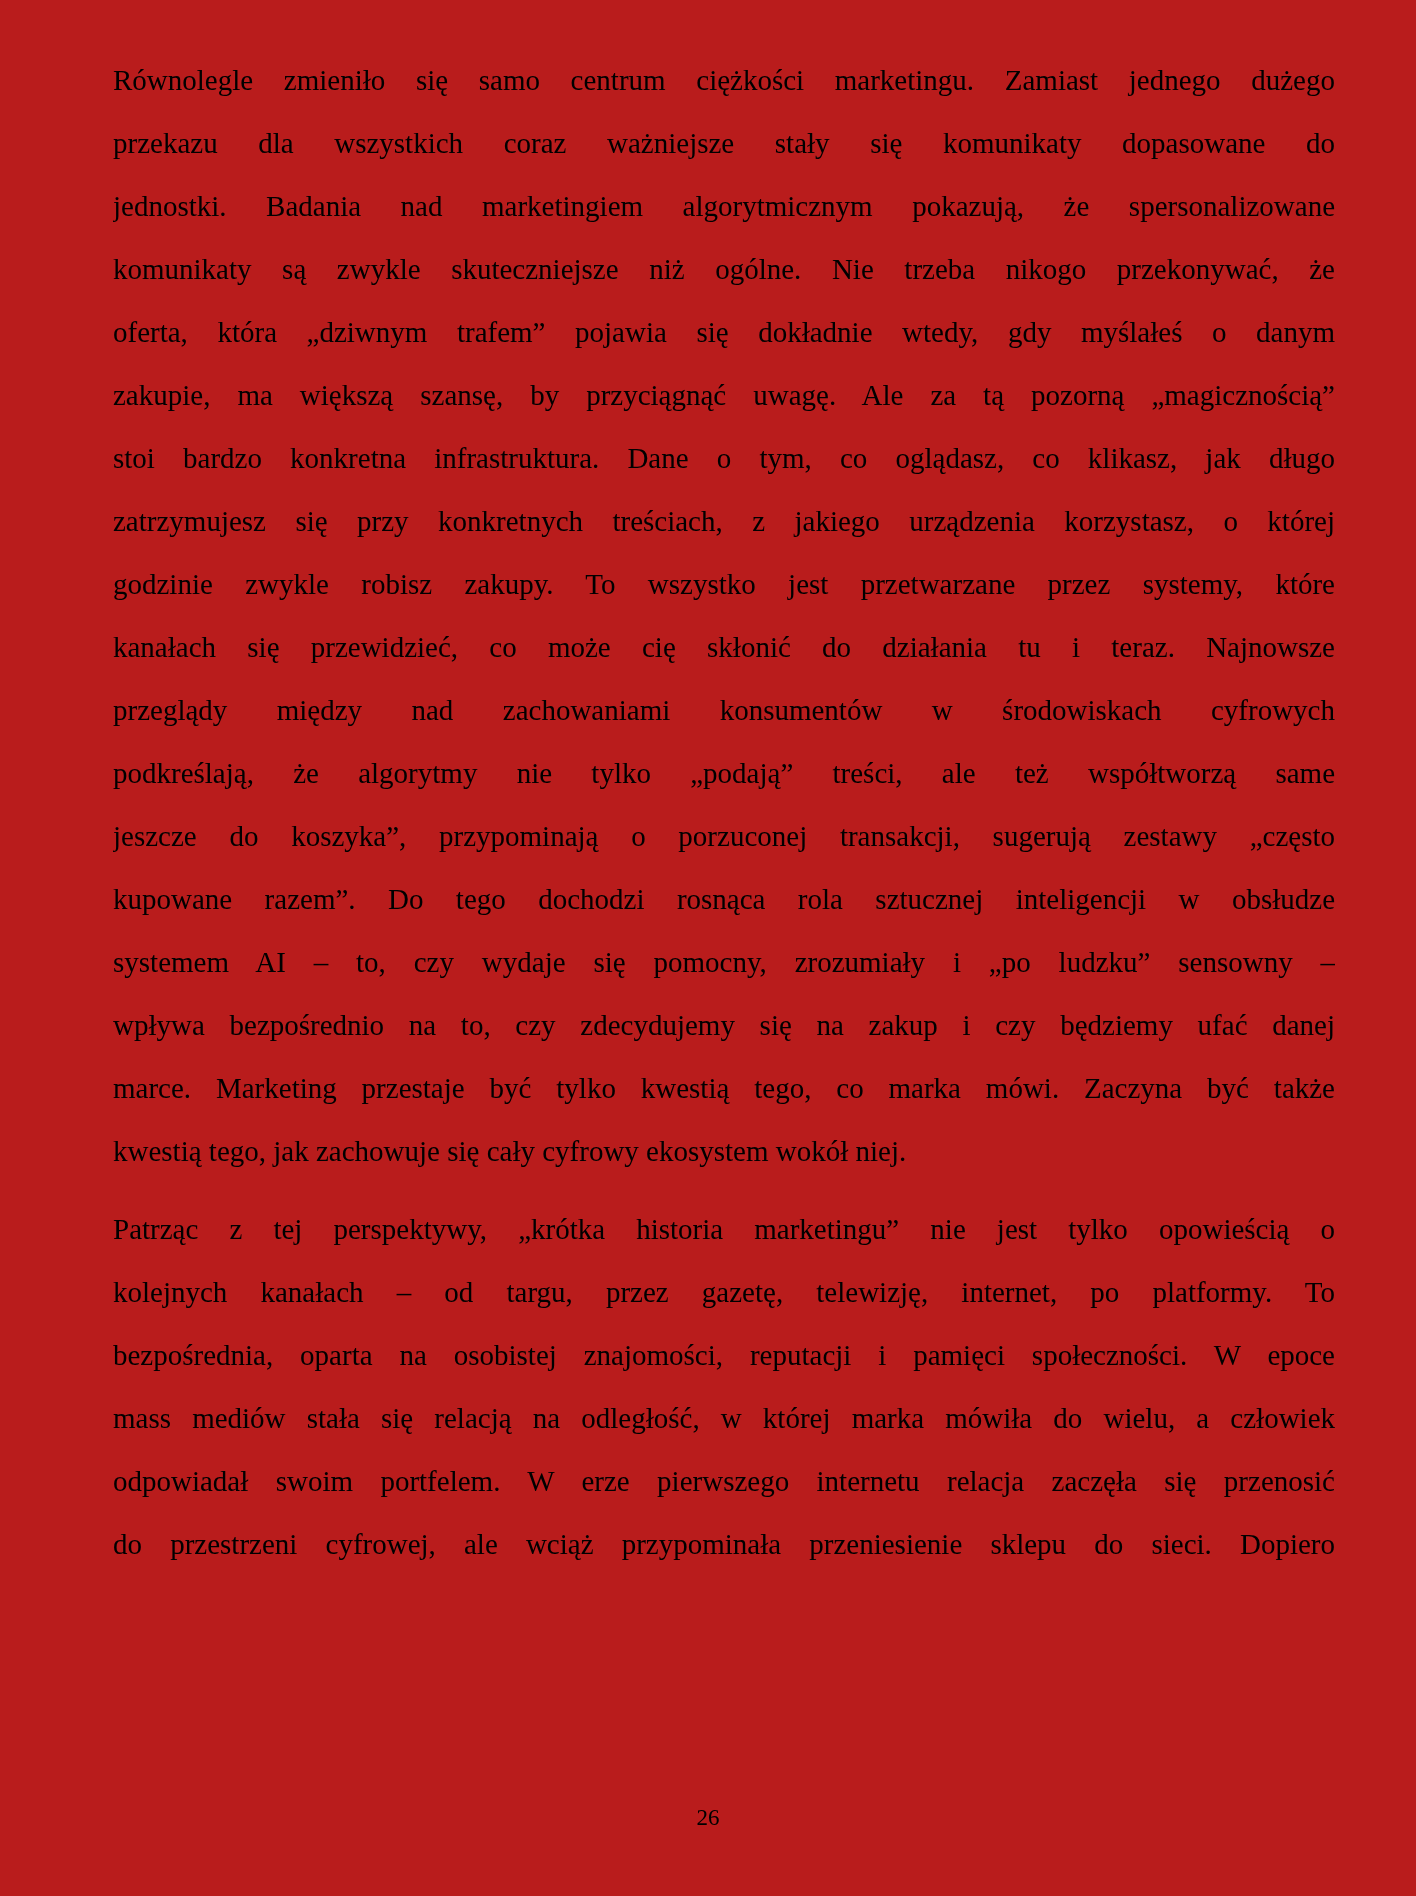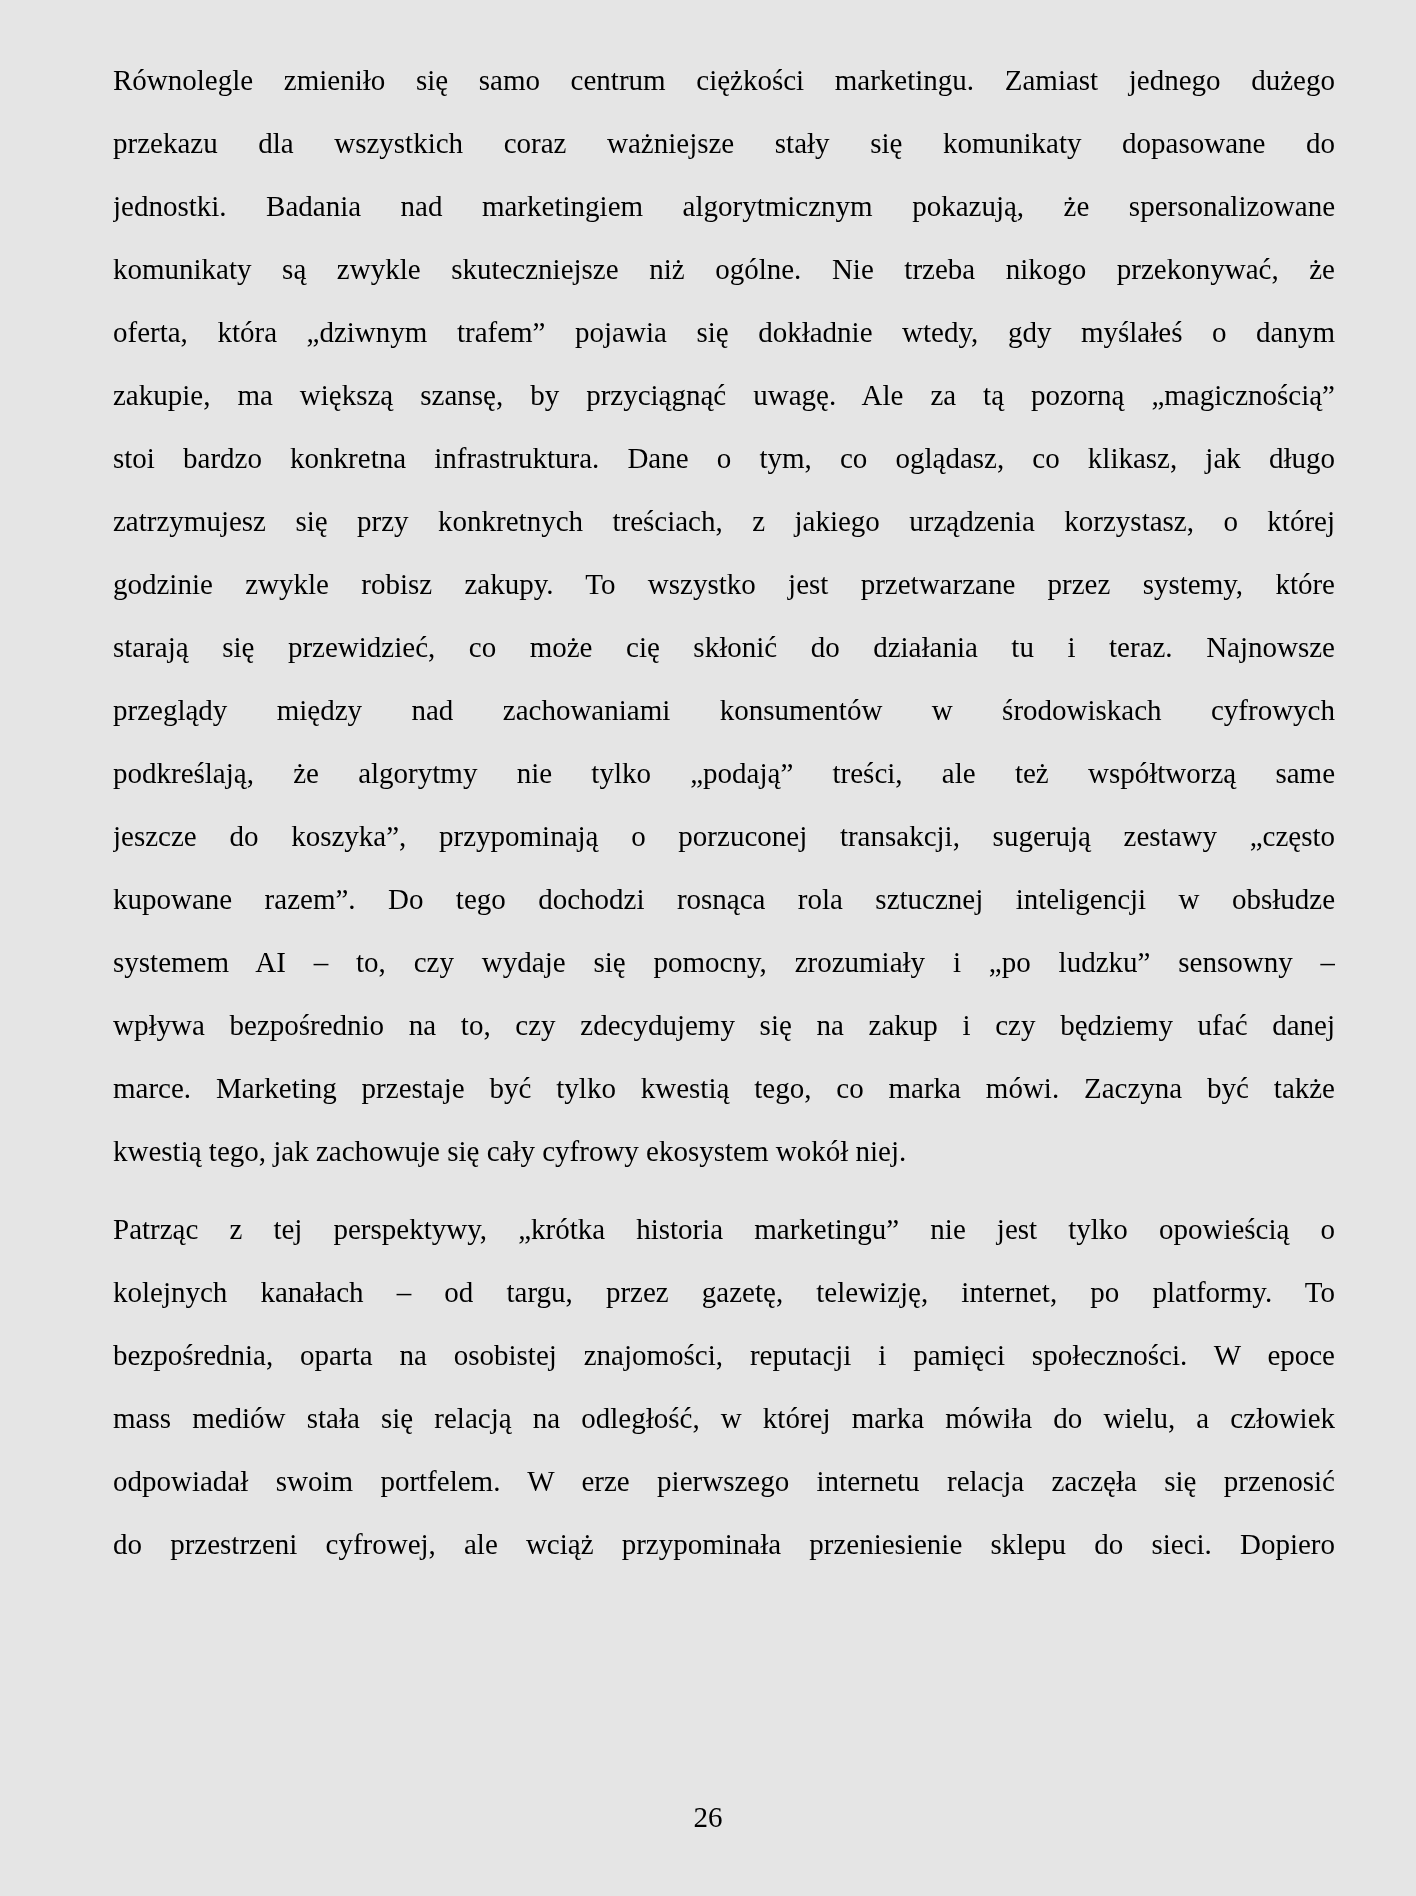--- a/index.html
+++ b/index.html
@@ -4,21 +4,21 @@
 <style>
   html, body {
     margin: 0;
     padding: 0;
     background: #ffffff;
   }
   .page {
     position: relative;
     width: 1416px;
     height: 1896px;
-    background: #e5e5e5;
+    background: #b91c1c;
     overflow: hidden;
     font-family: "Liberation Serif", "DejaVu Serif", serif;
     color: #000000;
   }
   .text-block {
     position: absolute;
     left: 113px;
     top: 49px;
     width: 1222px;
   }
@@ -43,41 +43,41 @@
     text-align-last: left;
   }
   .page-number {
     position: absolute;
     top: 1786px;
     left: 0;
     width: 100%;
     height: 63px;
     line-height: 63px;
     text-align: center;
-    font-size: 29px;
+    font-size: 23px;
     color: #000000;
   }
 </style>
 </head>
 <body>
 
 <div class="page">
   <div class="text-block">
 
     <div class="paragraph">
       <div class="line">Równolegle zmieniło się samo centrum ciężkości marketingu. Zamiast jednego dużego</div>
       <div class="line">przekazu dla wszystkich coraz ważniejsze stały się komunikaty dopasowane do</div>
       <div class="line">jednostki. Badania nad marketingiem algorytmicznym pokazują, że spersonalizowane</div>
       <div class="line">komunikaty są zwykle skuteczniejsze niż ogólne. Nie trzeba nikogo przekonywać, że</div>
       <div class="line">oferta, która „dziwnym trafem” pojawia się dokładnie wtedy, gdy myślałeś o danym</div>
       <div class="line">zakupie, ma większą szansę, by przyciągnąć uwagę. Ale za tą pozorną „magicznością”</div>
       <div class="line">stoi bardzo konkretna infrastruktura. Dane o tym, co oglądasz, co klikasz, jak długo</div>
       <div class="line">zatrzymujesz się przy konkretnych treściach, z jakiego urządzenia korzystasz, o której</div>
       <div class="line">godzinie zwykle robisz zakupy. To wszystko jest przetwarzane przez systemy, które</div>
-      <div class="line">starają się przewidzieć, co może cię skłonić do działania tu i teraz. Najnowsze</div>
+      <div class="line">kanałach się przewidzieć, co może cię skłonić do działania tu i teraz. Najnowsze</div>
       <div class="line">przeglądy między nad zachowaniami konsumentów w środowiskach cyfrowych</div>
       <div class="line">podkreślają, że algorytmy nie tylko „podają” treści, ale też współtworzą same</div>
       <div class="line">jeszcze do koszyka”, przypominają o porzuconej transakcji, sugerują zestawy „często</div>
       <div class="line">kupowane razem”. Do tego dochodzi rosnąca rola sztucznej inteligencji w obsłudze</div>
       <div class="line">systemem AI – to, czy wydaje się pomocny, zrozumiały i „po ludzku” sensowny –</div>
       <div class="line">wpływa bezpośrednio na to, czy zdecydujemy się na zakup i czy będziemy ufać danej</div>
       <div class="line">marce. Marketing przestaje być tylko kwestią tego, co marka mówi. Zaczyna być także</div>
       <div class="line no-justify-last">kwestią tego, jak zachowuje się cały cyfrowy ekosystem wokół niej.</div>
     </div>
 

